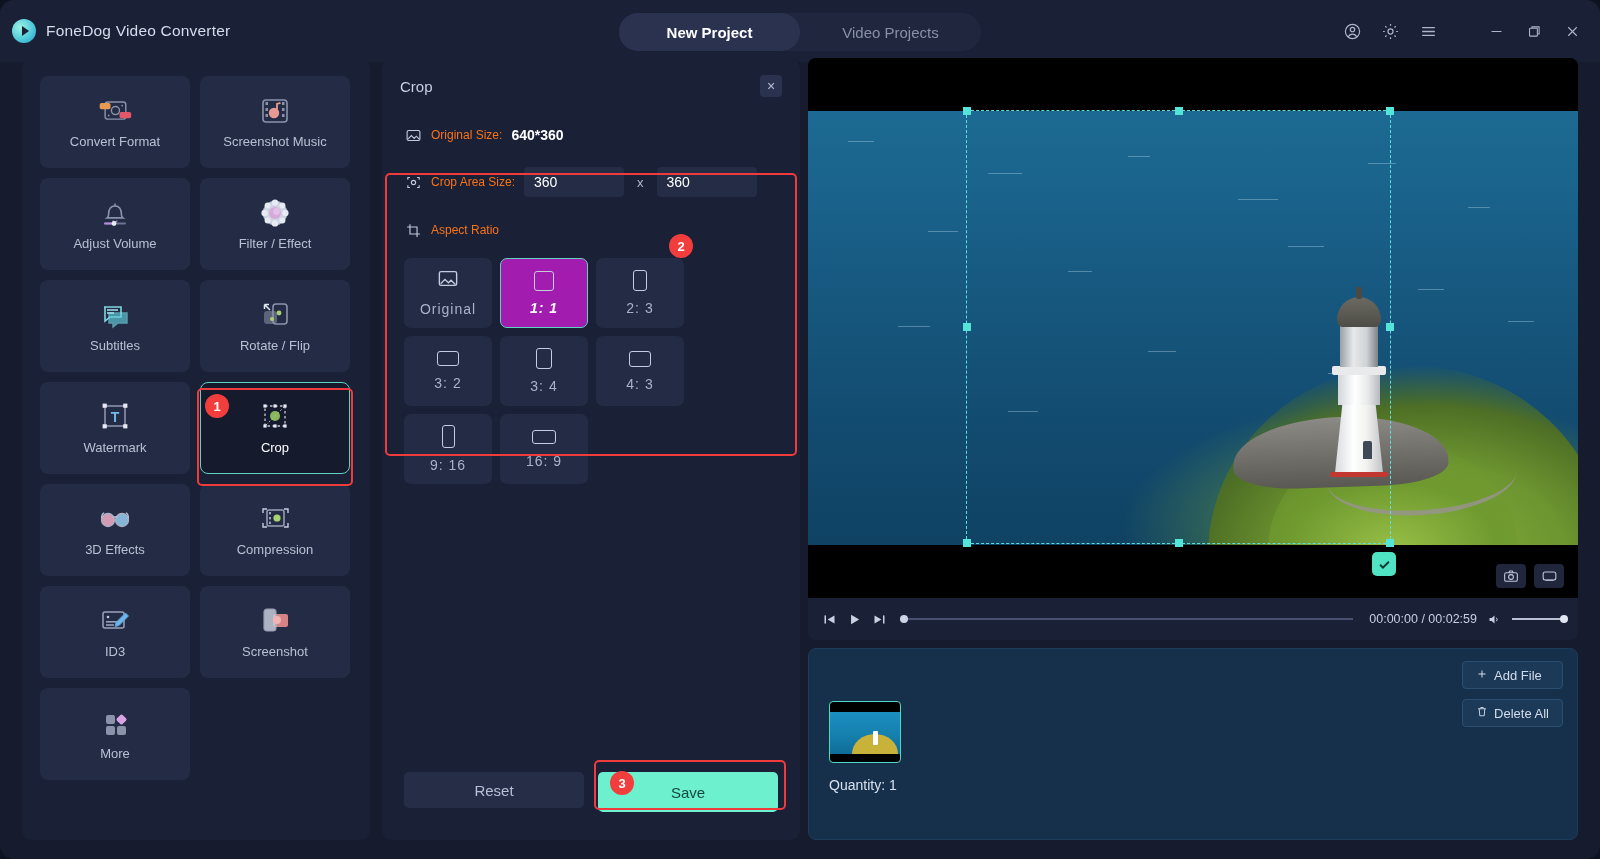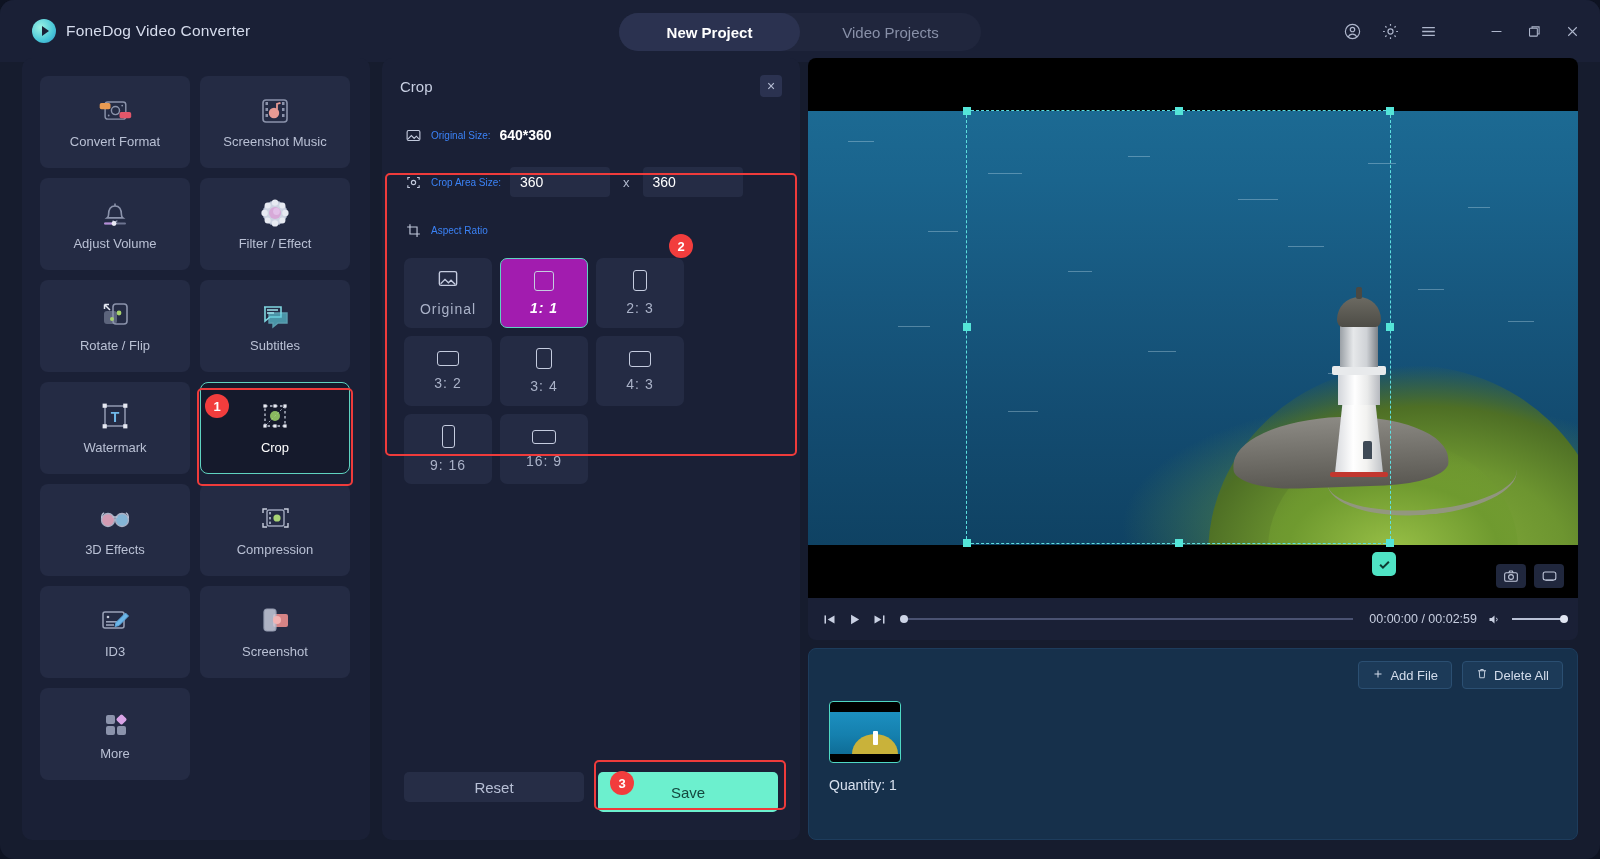--- a/index.html
+++ b/index.html
@@ -17,21 +17,21 @@
     overflow: hidden;
   }
 
   
   .titlebar {
     position: absolute; top: 0; left: 0;
     width: 1600px; height: 62px;
     background: #1a2036;
     display: flex; align-items: center;
   }
-  .brand { display: flex; align-items: center; gap: 10px; margin-left: 32px; }
+  .brand { display: flex; align-items: center; gap: 10px; margin-left: 12px; }
   .brand-logo {
     width: 24px; height: 24px; border-radius: 50%;
     background: radial-gradient(circle at 35% 35%, #9ef3e4 0%, #49c7d8 60%, #2f93c8 100%);
     display: flex; align-items: center; justify-content: center;
   }
   .brand-logo::after {
     content: ""; width: 0; height: 0;
     border-left: 7px solid #1a2036;
     border-top: 5px solid transparent;
     border-bottom: 5px solid transparent;
@@ -125,21 +125,21 @@
   .close-btn {
     width: 22px; height: 22px; border-radius: 4px;
     background: #2b3250; color: #b8c0d6;
     display: flex; align-items: center; justify-content: center;
     font-size: 14px; cursor: pointer;
   }
   .row-orig {
     display: flex; align-items: center; gap: 9px;
     padding: 0 22px; height: 42px;
   }
-  .lbl { color: #3b82f6; font-size: 10px; }
+  .lbl { color: #f97316; font-size: 12px; }
   .val { color: #ffffff; font-size: 14px; font-weight: bold; }
   .ico-s { width: 18px; height: 18px; color: #c2c9dc; display:flex; align-items:center; justify-content:center;}
   .ico-s svg { display:block; }
 
   .crop-section { padding: 0 22px; }
   .row-size { display: flex; align-items: center; gap: 9px; height: 52px; }
   .inp {
     background: #252c45; border: none; border-radius: 4px;
     height: 30px; width: 100px; color: #ffffff;
     font-size: 14px; padding: 0 10px;
@@ -161,21 +161,21 @@
   .ar-item.selected { background: #a21caf; border: 1.5px solid #5fd3c0; font-style: italic; }
   .ar-label { font-size: 14px; color: #aab2c8; letter-spacing: 1px; }
   .ar-item.selected .ar-label { color: #fff; font-weight: bold; }
   .ar-shape { border: 1.6px solid #c5ccdf; border-radius: 3px; }
 
   .crop-actions {
     position: absolute; left: 0; bottom: 28px; width: 418px;
     display: flex; gap: 14px; padding: 0 22px;
   }
   .btn-reset {
-    flex: 1; height: 30px; border-radius: 5px;
+    flex: 1; height: 36px; border-radius: 5px;
     background: #262d46; color: #b8c0d6;
     font-size: 15px; display: flex; align-items: center; justify-content: center;
     cursor: pointer;
   }
   .btn-save {
     flex: 1; height: 40px; border-radius: 5px;
     background: #6cf0ce; color: #14493f;
     font-size: 15px; display: flex; align-items: center; justify-content: center;
     cursor: pointer; position: relative;
   }
@@ -325,21 +325,21 @@
   
   .filelist {
     position: absolute; left: 808px; top: 648px;
     width: 770px; height: 192px;
     background: #16304b;
     border-radius: 8px;
     border: 1px solid #1d3c5c;
   }
   .fl-actions {
     position: absolute; right: 14px; top: 12px;
-    display: flex; gap: 10px;
+    display: flex; gap: 10px; flex-direction: column;
   }
   .fl-btn {
     height: 28px; padding: 0 13px; border-radius: 4px;
     background: #1c3a58; color: #d3dceb; font-size: 13px;
     display: flex; align-items: center; gap: 6px; cursor: pointer;
     border: 1px solid #2b4f72;
   }
   .thumb {
     position: absolute; left: 20px; top: 52px;
     width: 72px; height: 62px; border-radius: 4px;
@@ -485,39 +485,39 @@
             <circle cx="16" cy="16" r="6" fill="#d7a9d8"></circle>
             <circle cx="17.5" cy="14.5" r="3.4" fill="#e2c0e8"></circle>
           </svg>
         </div>
         <div class="tool-label">Filter / Effect</div>
       </div>
 
       <div class="tool">
         <div class="tool-icon">
           <svg width="34" height="30" viewBox="0 0 34 30">
+            <path d="M6 7h17v10H12l-5 4V7z" fill="none" stroke="#7fd6e0" stroke-width="1.6"></path>
+            <path d="M11 13h18v10h-9l-5 4v-4h-4V13z" fill="#5fcfdd" opacity=".65" stroke="#79dce8" stroke-width="1.4"></path>
+            <path d="M9 10h11M9 13h7" stroke="#9fe3ec" stroke-width="1.3"></path>
+          </svg>
+        </div>
+        <div class="tool-label">Subtitles</div>
+      </div>
+
+      <div class="tool">
+        <div class="tool-icon">
+          <svg width="34" height="30" viewBox="0 0 34 30">
             <rect x="15" y="4" width="14" height="20" rx="3" fill="none" stroke="#8b93ab" stroke-width="1.6"></rect>
             <rect x="6" y="11" width="13" height="13" rx="3" fill="#8b93ab" opacity=".55"></rect>
             <path d="M12 10L6.5 4.5M6.5 4.5h4.5M6.5 4.5v4.5" stroke="#e4e8f2" stroke-width="1.5" fill="none"></path>
             <circle cx="21" cy="13" r="2.4" fill="#a7d26d"></circle>
               <circle cx="14" cy="19" r="2" fill="#a7d26d"></circle>
           </svg>
         </div>
         <div class="tool-label">Rotate / Flip</div>
-      </div>
-
-      <div class="tool">
-        <div class="tool-icon">
-          <svg width="34" height="30" viewBox="0 0 34 30">
-            <path d="M6 7h17v10H12l-5 4V7z" fill="none" stroke="#7fd6e0" stroke-width="1.6"></path>
-            <path d="M11 13h18v10h-9l-5 4v-4h-4V13z" fill="#5fcfdd" opacity=".65" stroke="#79dce8" stroke-width="1.4"></path>
-            <path d="M9 10h11M9 13h7" stroke="#9fe3ec" stroke-width="1.3"></path>
-          </svg>
-        </div>
-        <div class="tool-label">Subtitles</div>
       </div>
 
       <div class="tool">
         <div class="tool-icon">
           <svg width="32" height="30" viewBox="0 0 32 30">
             <rect x="6" y="4" width="20" height="20" fill="none" stroke="#9aa2b8" stroke-width="1.4"></rect>
             <text x="16" y="19.5" font-size="14" font-weight="bold" fill="#6fb8e8" text-anchor="middle" font-family="Liberation Sans">T</text>
             <rect x="3.6" y="1.6" width="4.2" height="4.2" fill="#e6e9f2"></rect>
               <rect x="24.2" y="1.6" width="4.2" height="4.2" fill="#e6e9f2"></rect>
             <rect x="3.6" y="22.2" width="4.2" height="4.2" fill="#e6e9f2"></rect>

